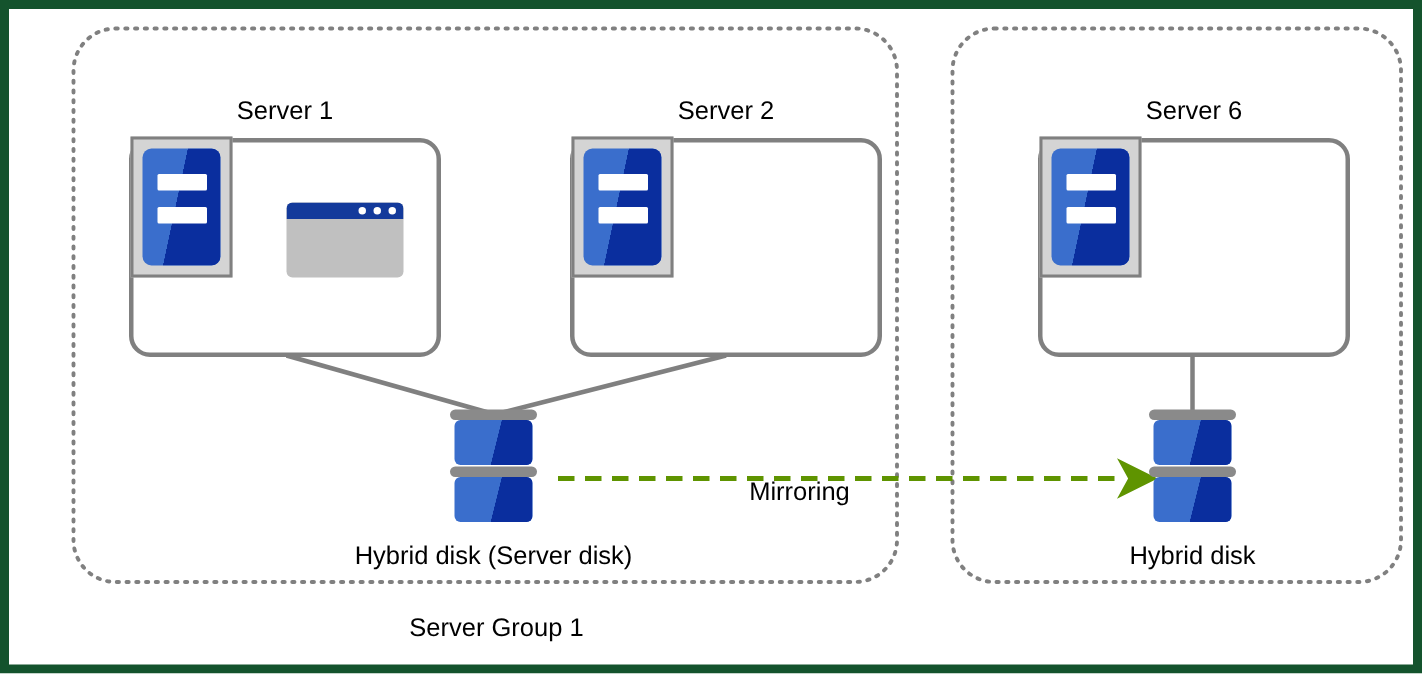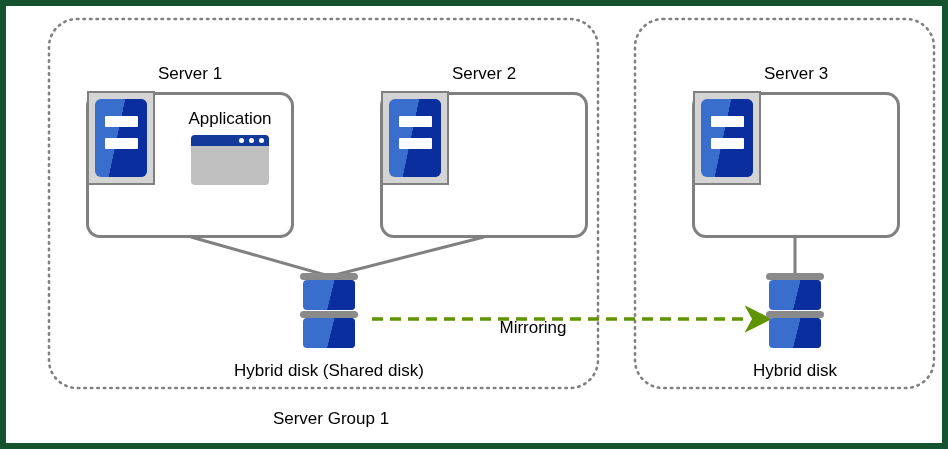--- a/index.html
+++ b/index.html
@@ -150,21 +150,20 @@
   <div class="server-box" style="left:80px; top:86px; width:208px; height:146px;"></div>
 
   <div class="server-icon" style="left:81px; top:85px; width:68px; height:94px;">
     <div class="tower">
       <div class="dark"></div>
       <div class="bar" style="left:10px; top:17px; width:33px;"></div>
       <div class="bar" style="left:10px; top:39px; width:33px;"></div>
     </div>
   </div>
 
-  <div class="label" style="left:168px; top:103px; width:112px;">Application</div>
 
   <div class="app-window" style="left:185px; top:129px; width:78px; height:50px;">
     <div class="titlebar"></div>
     <div class="dot" style="right:25px;"></div>
     <div class="dot" style="right:15px;"></div>
     <div class="dot" style="right:5px;"></div>
   </div>
 
   <div class="label" style="left:374px; top:58px; width:208px;">Server 2</div>
 
@@ -182,27 +181,27 @@
     <div class="platter-bar" style="top:0px;"></div>
     <div class="platter" style="top:7px;">
       <div class="dark"></div>
     </div>
     <div class="platter-bar" style="top:38px;"></div>
     <div class="platter" style="top:45px;">
       <div class="dark"></div>
     </div>
   </div>
 
-  <div class="label" style="left:163px; top:355px; width:320px;">Hybrid disk (Shared disk)</div>
+  <div class="label" style="left:163px; top:355px; width:320px;">Hybrid disk (Server disk)</div>
 
   <div class="label" style="left:424px; top:312px; width:206px;">Mirroring</div>
 
   <div class="label" style="left:165px; top:403px; width:320px;">Server Group 1</div>
 
-  <div class="label" style="left:686px; top:58px; width:208px;">Server 3</div>
+  <div class="label" style="left:686px; top:58px; width:208px;">Server 6</div>
 
   <div class="server-box" style="left:686px; top:86px; width:208px; height:146px;"></div>
 
   <div class="server-icon" style="left:687px; top:85px; width:68px; height:94px;">
     <div class="tower">
       <div class="dark"></div>
       <div class="bar" style="left:10px; top:17px; width:33px;"></div>
       <div class="bar" style="left:10px; top:39px; width:33px;"></div>
     </div>
   </div>

